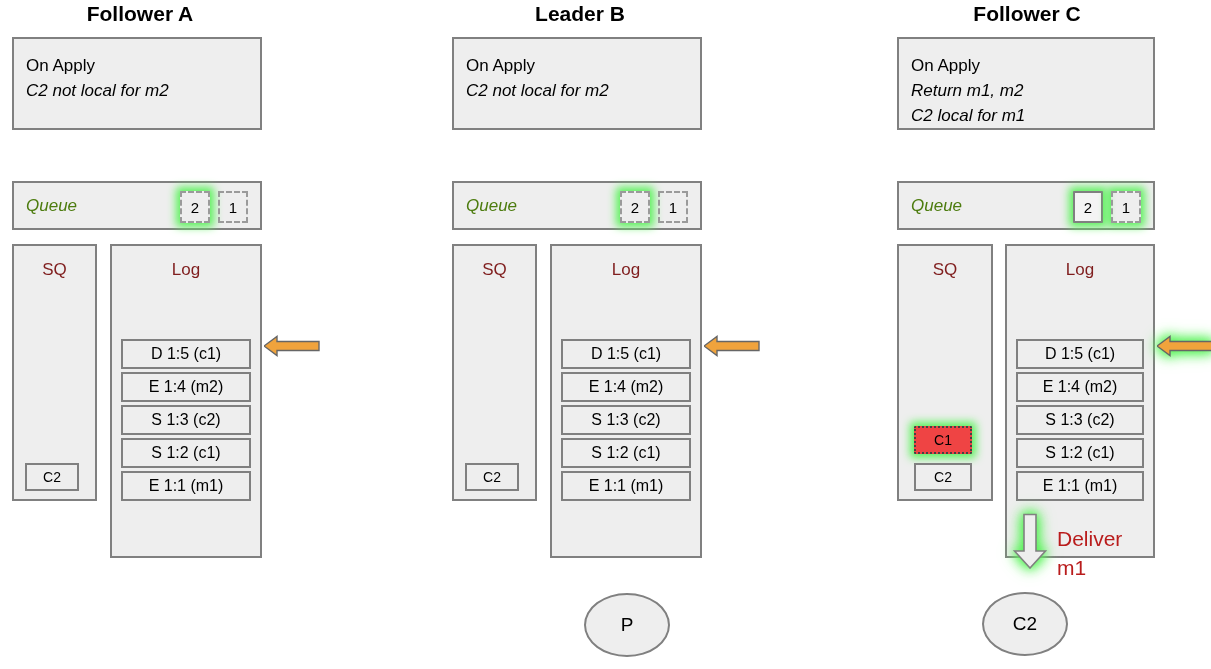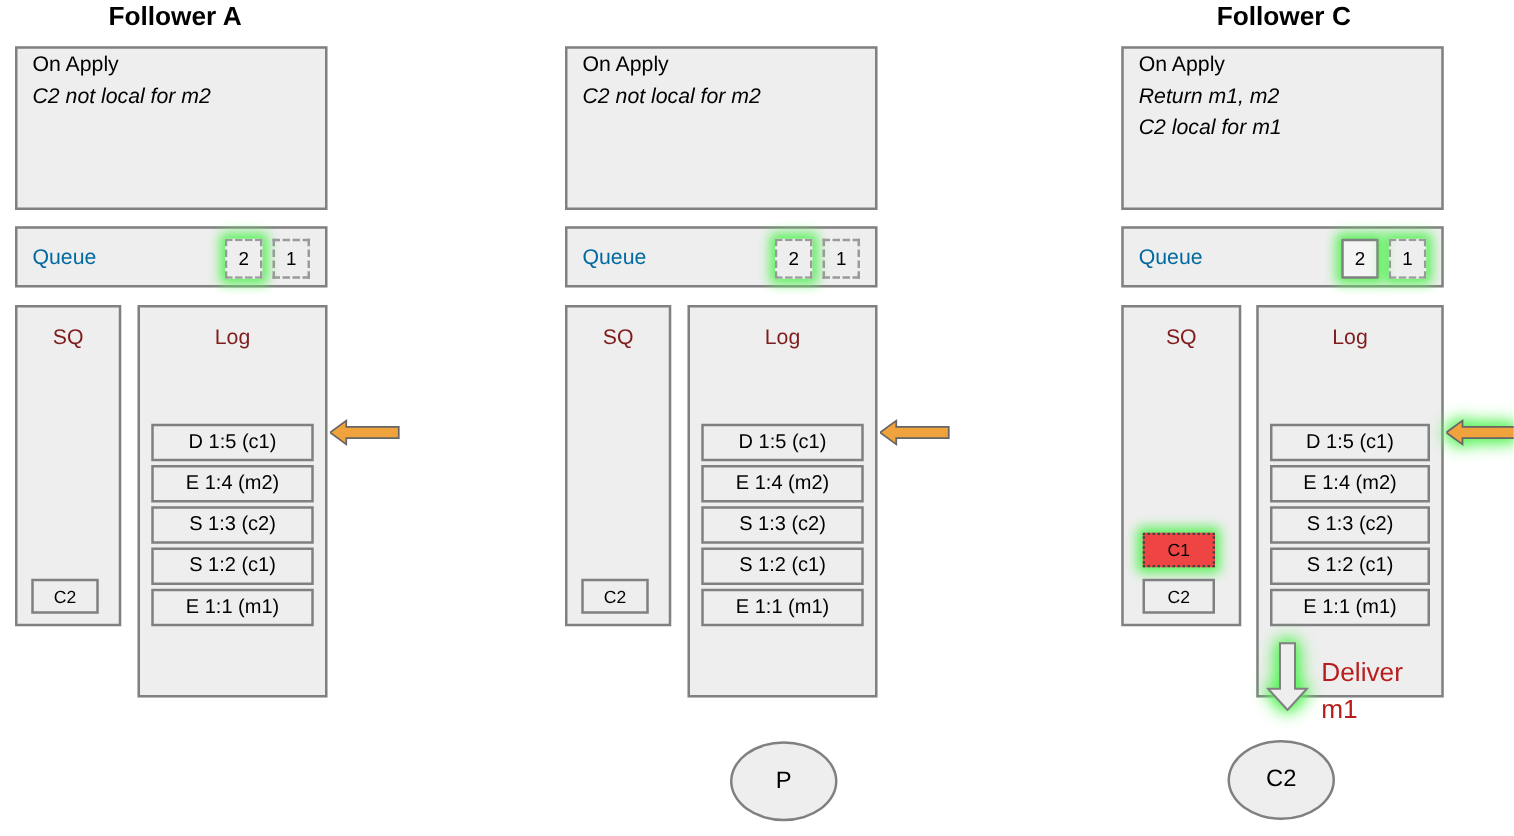--- a/index.html
+++ b/index.html
@@ -28,37 +28,37 @@
   .col-c .node-title { left: 12px; width: 260px; }
 
   .box {
     position: absolute;
     background: #eeeeee;
     border: 2px solid #808080;
   }
 
   .onapply {
     left: 12px; top: 37px;
-    width: 250px; height: 131px;
-    padding: 0 12px;
+    width: 250px; height: 93px;
+    padding: 14px 12px;
   }
   .col-c .onapply { width: 258px; }
   .onapply .ln {
     font-size: 17px; color: #000000; line-height: 25px; white-space: nowrap;
   }
   .onapply .ln.italic { font-style: italic; }
 
   .queue {
     left: 12px; top: 181px;
     width: 250px; height: 49px;
   }
   .col-c .queue { width: 258px; }
   .queue-label {
     position: absolute; left: 12px; top: 13px;
-    font-size: 17px; color: #0369a1;
+    font-size: 17px; color: #4d7c0f; font-style: italic;
   }
   .qslots {
     position: absolute; right: 12px; top: 8px;
     display: flex; gap: 8px; align-items: center;
   }
   .qslot {
     width: 30px; height: 32px;
     display: flex; align-items: center; justify-content: center;
     font-size: 15px; color: #000000;
     background: #f4f4f4;
@@ -173,20 +173,21 @@
     </div>
 
     <div class="arrow-left" style="left:264px; top:335px">
       <svg width="56" height="22" viewBox="0 0 56 22">
         <path d="M0,11 L13,1.5 L13,6.5 L55,6.5 L55,15.5 L13,15.5 L13,20.5 Z" fill="#f0a33c" stroke="#666666" stroke-width="1.4"></path>
       </svg>
     </div>
   </div>
 
   <div class="col col-b">
+    <div class="node-title">Leader B</div>
 
     <div class="box onapply">
       <div class="ln">On Apply</div>
       <div class="ln italic">C2 not local for m2</div>
     </div>
 
     <div class="box queue">
       <div class="queue-label">Queue</div>
       <div class="qslots">
         <div class="qslot dashed glow">2</div>

